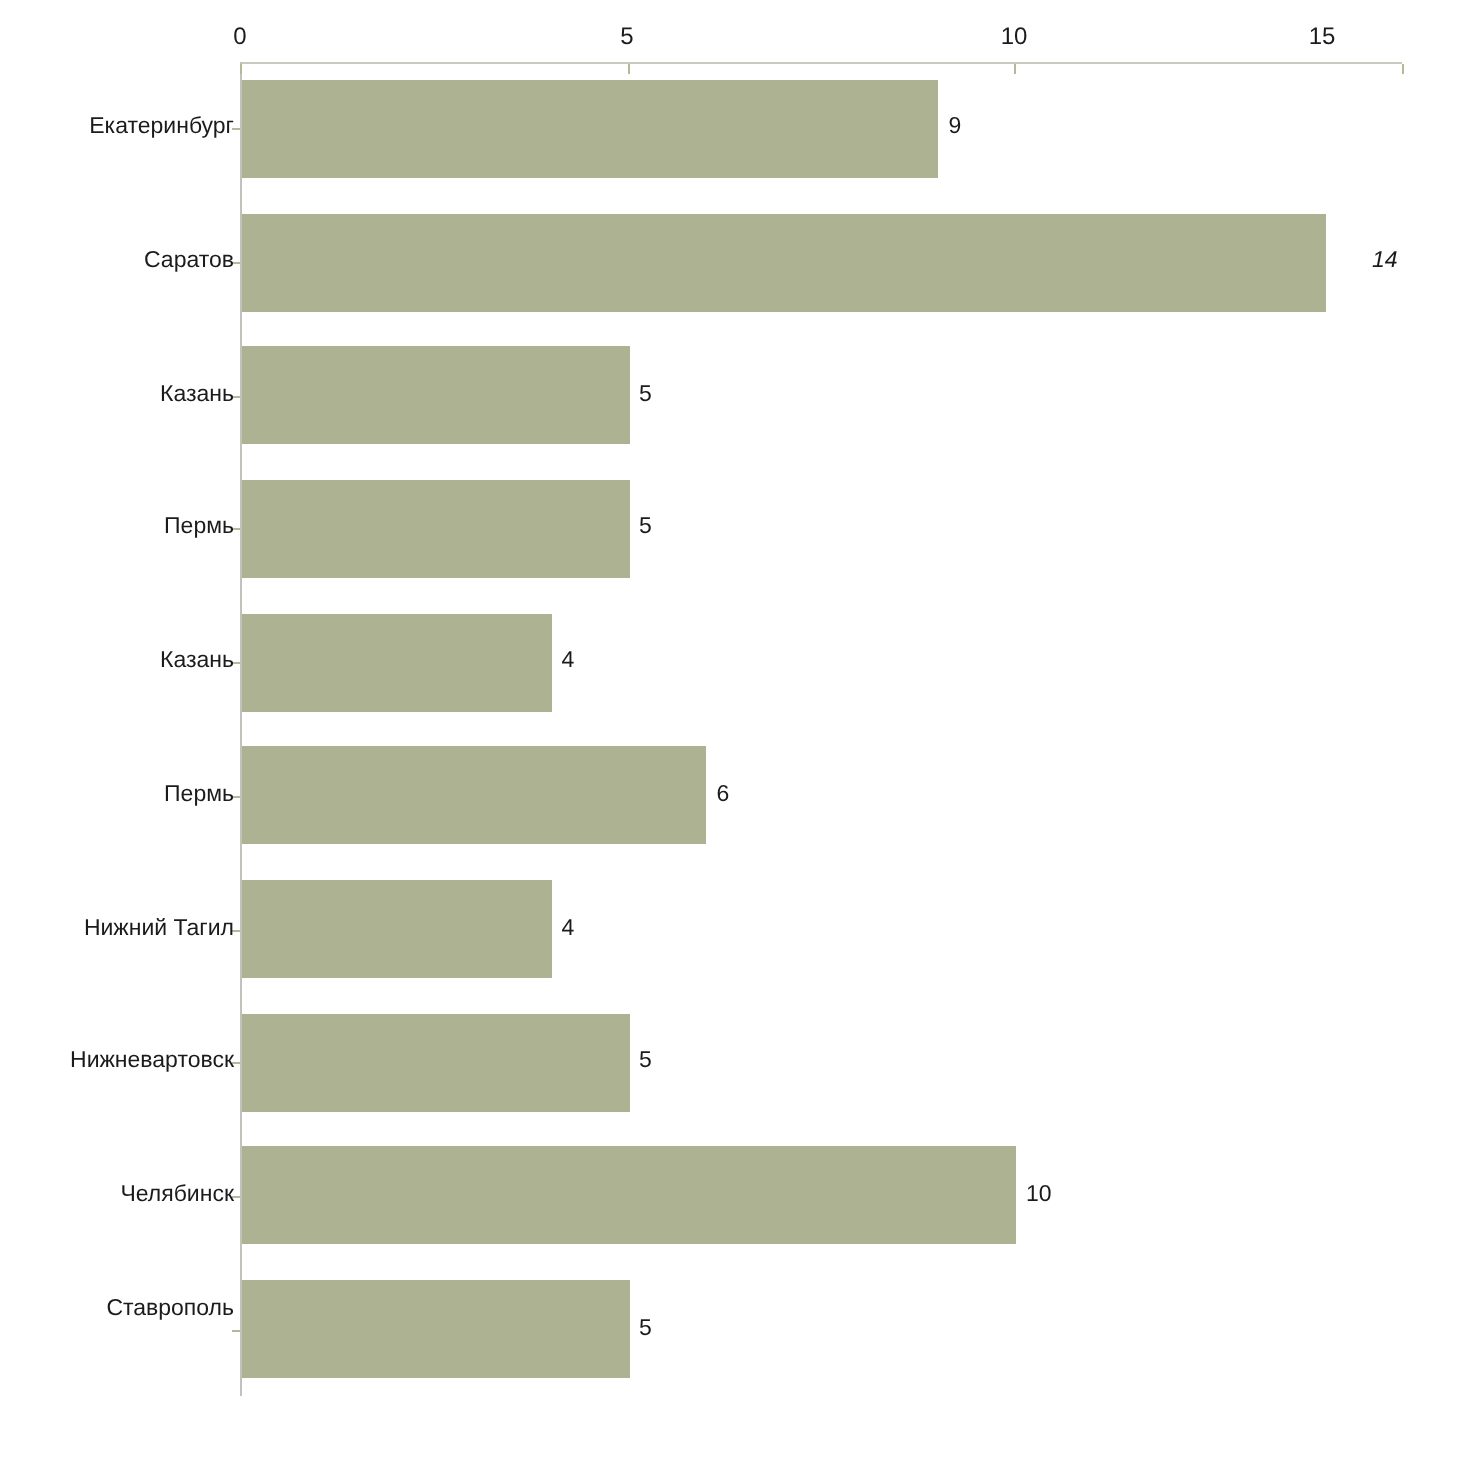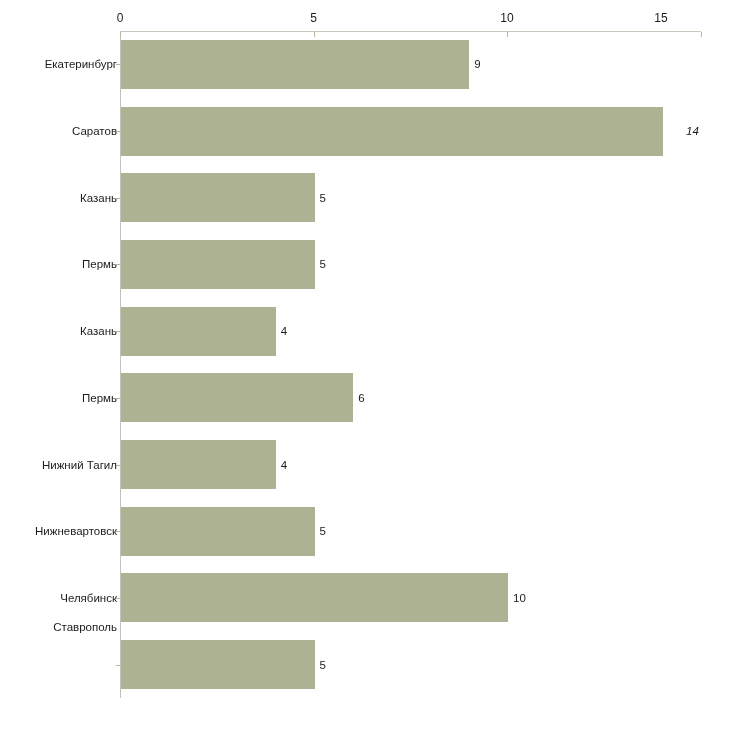--- a/index.html
+++ b/index.html
@@ -149,18 +149,18 @@
         <div class="bar" title="Нижневартовск: 5" style="top: 506.75px; width: 193.5px; height: 49px; background: rgb(173, 178, 146);"></div>
         <div class="ytick" style="top: 531px;"></div>
         <div class="cat-label" style="top: 531.25px;">Нижневартовск</div>
         <div class="bar-value" style="left: 319.5px; top: 531.25px;">5</div>
         <div class="bar" title="Челябинск: 10" style="top: 573.45px; width: 387px; height: 49px; background: rgb(173, 178, 146);"></div>
         <div class="ytick" style="top: 598px;"></div>
         <div class="cat-label" style="top: 597.95px;">Челябинск</div>
         <div class="bar-value" style="left: 513px; top: 597.95px;">10</div>
         <div class="bar" title="Ставрополь: 5" style="top: 640.15px; width: 193.5px; height: 49px; background: rgb(173, 178, 146);"></div>
         <div class="ytick" style="top: 665px;"></div>
-        <div class="cat-label" style="top: 627px;">Ставрополь</div>
+        <div class="cat-label" style="top: 655px;">Ставрополь</div>
         <div class="bar-value" style="left: 319.5px; top: 664.65px;">5</div>
       </div>
 
   </div>
 </div>
 
 </body></html>

